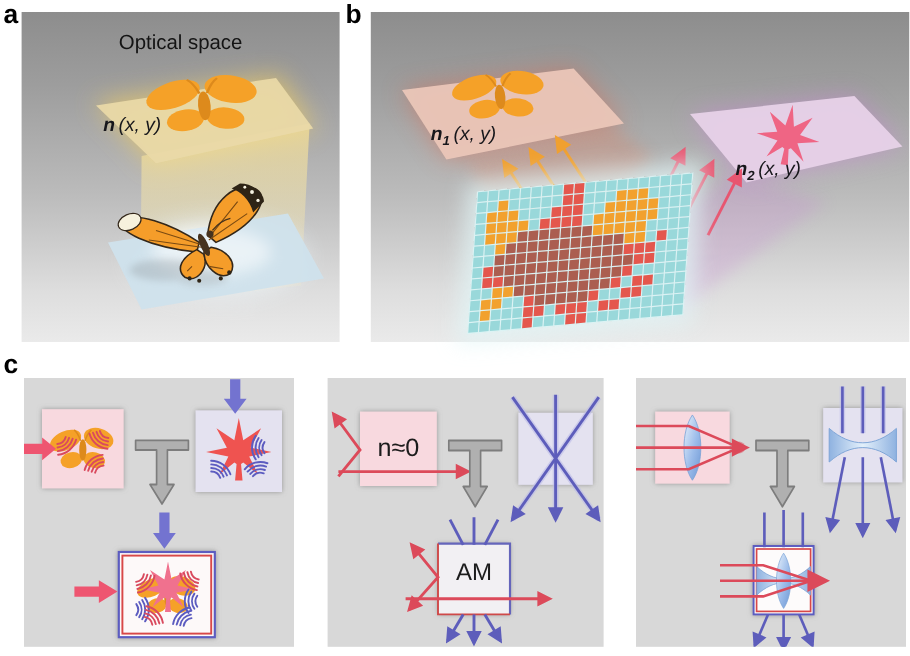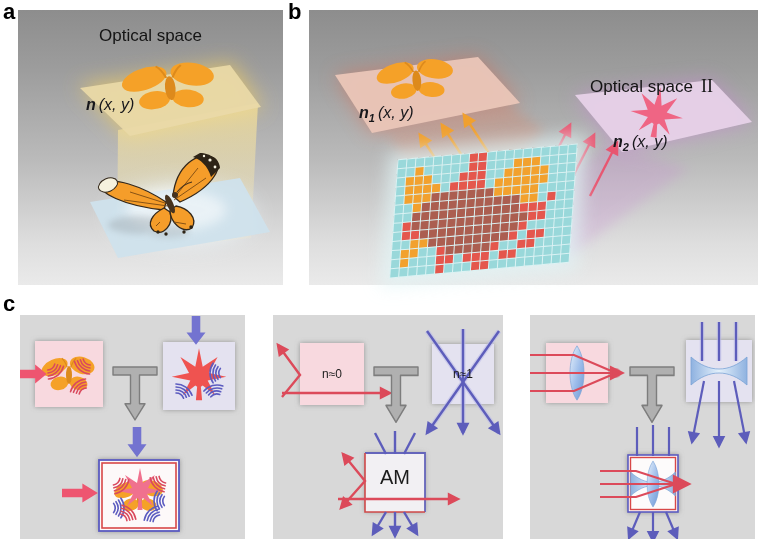--- a/index.html
+++ b/index.html
@@ -16,21 +16,21 @@
   #cpanel-right{left:530px;width:225px;}
   .art{position:absolute;left:0;top:0;}
   .cap{position:absolute;font-size:17px;color:#141414;white-space:nowrap;}
   .center{left:0;right:0;text-align:center;}
   .numeral{font-family:"Liberation Serif",serif;font-size:18px;margin-left:8px;}
   .nlab{position:absolute;font-size:16px;font-style:italic;font-weight:bold;
         color:#17171b;white-space:nowrap;}
   .nlab sub{font-size:11px;}
   .nlab .args{font-weight:normal;margin-left:3px;}
   .sqlabel{position:absolute;display:flex;align-items:center;justify-content:center;
-        font-size:12px;color:#1c1c1c;}
+        font-size:21px;color:#1c1c1c;}
   #am-label{font-size:20px;}
   #pixel-grid{position:absolute;left:84px;top:142px;display:grid;gap:1px;padding:1px;
         transform:rotate(-5deg) skewX(-9deg);transform-origin:50% 50%;
         box-shadow:0 0 18px 8px rgba(226,246,247,0.75);}
   .px{width:8px;height:8px;}
 </style>
 </head>
 <body>
 
 <svg width="0" height="0" style="position:absolute" aria-hidden="true">
@@ -417,21 +417,20 @@
         <div class="px" style="background: rgb(153, 216, 218);"></div>
         <div class="px" style="background: rgb(153, 216, 218);"></div>
         <div class="px" style="background: rgb(153, 216, 218);"></div>
         <div class="px" style="background: rgb(153, 216, 218);"></div>
         <div class="px" style="background: rgb(153, 216, 218);"></div>
         <div class="px" style="background: rgb(153, 216, 218);"></div>
         <div class="px" style="background: rgb(153, 216, 218);"></div>
         <div class="px" style="background: rgb(153, 216, 218);"></div>
         <div class="px" style="background: rgb(153, 216, 218);"></div>
       </div>
-    <div class="cap" style="left:281px;top:66px"><span>Optical space</span><span class="numeral">II</span></div>
     <div class="nlab" style="left:50px;top:94px"><span>n</span><sub>1</sub><span class="args">(x, y)</span></div>
     <div class="nlab" style="left:304px;top:123px"><span>n</span><sub>2</sub><span class="args">(x, y)</span></div>
   </div>
 
   <div id="cpanel-left" class="cpanel">
     <svg class="art" width="225" height="224" viewBox="0 0 225 224">
       <rect x="15" y="26" width="68" height="66" fill="#f8d9df" filter="url(#softsh)"></rect>
       <g fill="#f5a128" transform="translate(19,36) scale(0.6)">
           <use href="#bfly"></use>
         </g>
@@ -511,21 +510,20 @@
         <line x1="142" y1="118" x2="131" y2="139"></line>
         <line x1="122" y1="197" x2="122" y2="221"></line>
           <use href="#rayhead" transform="translate(122,221) rotate(90)"></use>
         <line x1="113" y1="197" x2="100" y2="219"></line>
           <use href="#rayhead" transform="translate(100,219) rotate(121)"></use>
         <line x1="131" y1="197" x2="144" y2="219"></line>
           <use href="#rayhead" transform="translate(144,219) rotate(59)"></use>
       </g>
     </svg>
     <div class="sqlabel" style="left:27px;top:28px;width:64px;height:62px">n≈0</div>
-    <div class="sqlabel" style="left:159px;top:29px;width:62px;height:60px">n≈1</div>
     <div class="sqlabel" id="am-label" style="left:92px;top:138px;width:60px;height:48px">AM</div>
   </div>
 
   <div id="cpanel-right" class="cpanel">
     <svg class="art" width="225" height="224" viewBox="0 0 225 224">
       <rect x="16" y="28" width="62" height="60" fill="#f8d9df" filter="url(#softsh)"></rect>
       <use href="#lensv" fill="url(#lensgrad)" stroke="#7ba3d6" stroke-width="0.8" transform="translate(47,58) scale(0.85)"></use>
       <g stroke="#dc4a5a" stroke-width="2.2" fill="#dc4a5a">
         <polyline points="0,40 44,40 86,58" fill="none"></polyline>
         <line x1="0" y1="58" x2="86" y2="58"></line>

